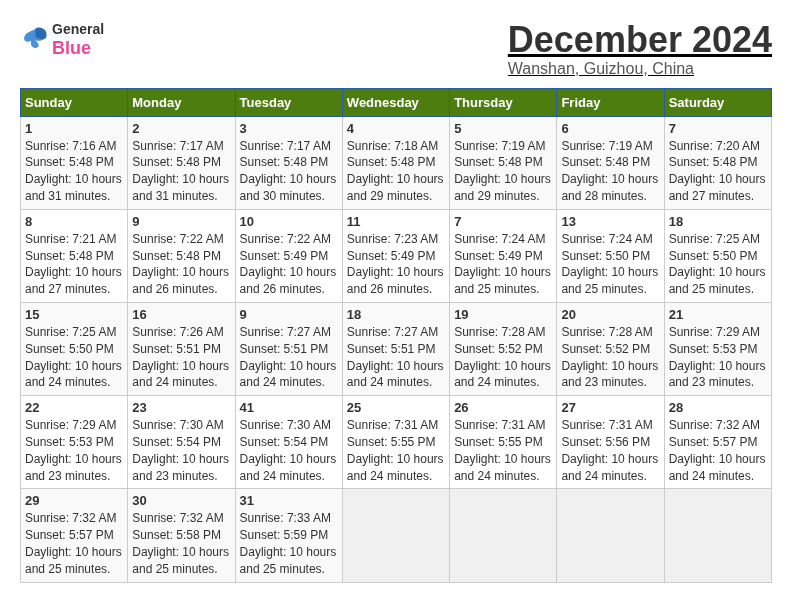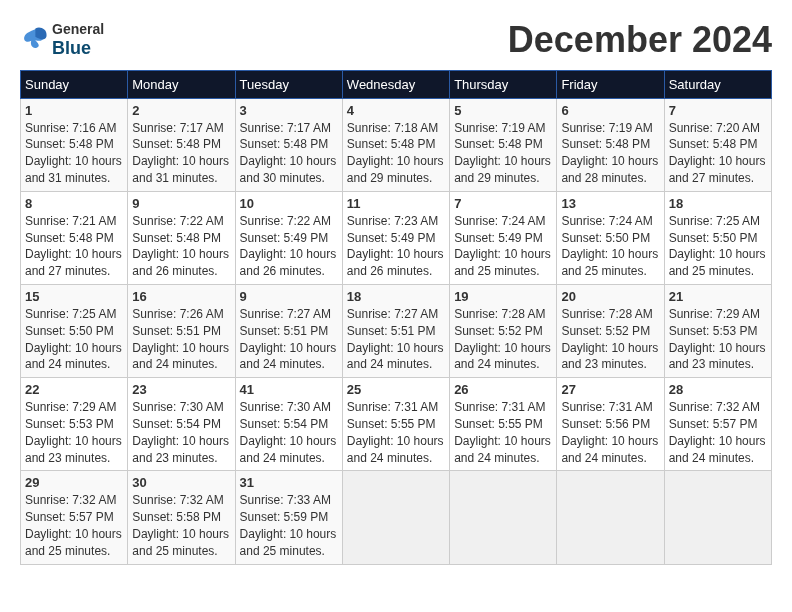--- a/index.html
+++ b/index.html
@@ -15,51 +15,52 @@
       justify-content: space-between;
       align-items: flex-start;
       margin-bottom: 10px;
     }
     .logo {
       display: flex;
       align-items: center;
       gap: 4px;
     }
     .logo-text-general { font-size: 14px; font-weight: bold; color: #333; }
-    .logo-text-blue { font-size: 18px; font-weight: bold; color: #0c4a6e; }
+    .logo-text-blue { font-size: 18px; font-weight: bold; color: #ec4899; }
     .logo-bird {
       width: 28px;
       height: 22px;
     }
     .title-block {
       text-align: left;
+      text-decoration: underline;
     }
     .title-block h1 {
       font-size: 36px;
       font-weight: bold;
       color: #333;
       line-height: 1.1;
     }
     .title-block h2 {
       font-size: 16px;
       font-weight: normal;
       color: #555;
     }
     table {
       width: 100%;
       border-collapse: collapse;
       font-size: 11px;
     }
     thead tr th {
-      background-color: #0f172a;
+      background-color: #4d7c0f;
       color: #fff;
       padding: 6px 4px;
       text-align: left;
       font-size: 13px;
-      font-weight: normal;
+      font-weight: bold;
       border: 1px solid #2a5aa5;
     }
     tbody tr td {
       border: 1px solid #ccc;
       padding: 4px 4px;
       vertical-align: top;
       background: #fff;
       min-height: 80px;
     }
     tbody tr:nth-child(odd) td {
@@ -92,20 +93,21 @@
         <path d="M22 2 C30 -2 40 4 38 14 C36 20 28 18 22 14Z" fill="#2a6ab5"></path>
       </svg>
     </div>
     <div>
       <span class="logo-text-general">General</span><br>
       <span class="logo-text-blue">Blue</span>
     </div>
   </div>
   <div class="title-block">
     <h1>December 2024</h1>
+    <h2>Wanshan, Guizhou, China</h2>
   </div>
 </div>
 
 <table>
   <thead>
     <tr id="header-row">
     <th>Sunday</th>
         <th>Monday</th>
         <th>Tuesday</th>
         <th>Wednesday</th>

